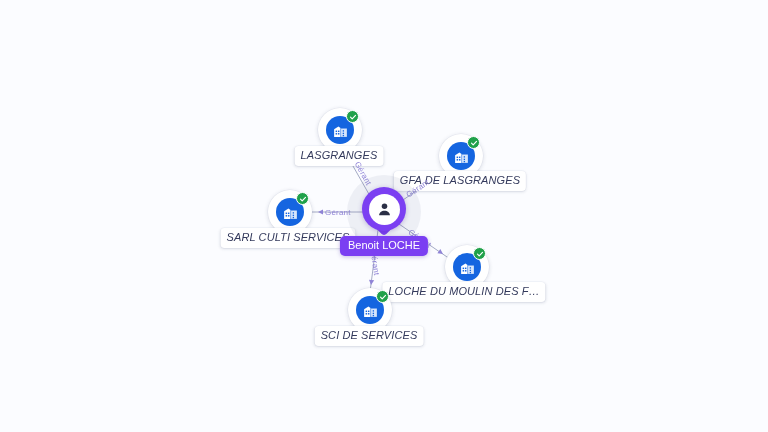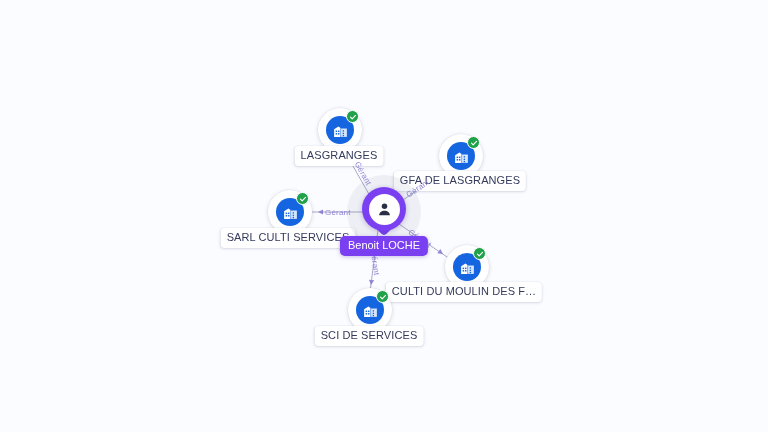--- a/index.html
+++ b/index.html
@@ -133,20 +133,21 @@
     transform: translate(-50%, 0);
     background: #ffffff;
     color: #343a5c;
     font-size: 11px;
     line-height: 13px;
     letter-spacing: 0.1px;
     white-space: nowrap;
     padding: 3px 6px 4px 6px;
     border-radius: 4px;
     box-shadow: 0 1px 3px rgba(45,55,95,0.16), 0 0 0 0.5px rgba(130,140,175,0.10);
+    font-style: italic;
   }
   .person-label {
     position: absolute;
     transform: translate(-50%, 0);
     background: #7b3ff2;
     color: #ffffff;
     font-size: 11px;
     line-height: 13px;
     white-space: nowrap;
     padding: 3px 8px 4px 8px;
@@ -262,21 +263,21 @@
             <rect x="15.1" y="15.1" width="1.9" height="1.9" fill="#1565e0"></rect>
             <rect x="15.1" y="18.2" width="1.9" height="1.9" fill="#1565e0"></rect>
           </svg>
         </div>
         <div class="verified-badge">
           <svg width="8" height="8" viewBox="0 0 24 24" aria-hidden="true">
             <path d="M4.5 12.6 L9.6 17.6 L19.5 7.2" fill="none" stroke="#ffffff" stroke-width="3.4" stroke-linecap="round" stroke-linejoin="round"></path>
           </svg>
         </div>
       </div>
-      <div class="node-label" style="left: 464px; top: 282px;">CULTI DU MOULIN DES F…</div>
+      <div class="node-label" style="left: 464px; top: 282px;">LOCHE DU MOULIN DES F…</div>
       <div class="company-node" style="left: 370px; top: 310px;">
         <div class="disc">
           <svg width="17" height="17" viewBox="0 0 24 24" aria-hidden="true">
             <path d="M3 21V10.4L9.1 6.2 12 8.3V21z" fill="#ffffff"></path>
             <path d="M12.8 21V9.2H21V21z" fill="#d8e6fb"></path>
             <rect x="5.1" y="12.1" width="2.1" height="2.1" fill="#1565e0"></rect>
             <rect x="8.4" y="12.1" width="2.1" height="2.1" fill="#1565e0"></rect>
             <rect x="5.1" y="15.6" width="2.1" height="2.1" fill="#1565e0"></rect>
             <rect x="8.4" y="15.6" width="2.1" height="2.1" fill="#1565e0"></rect>
             <rect x="15.1" y="11.6" width="1.9" height="1.9" fill="#1565e0"></rect>

